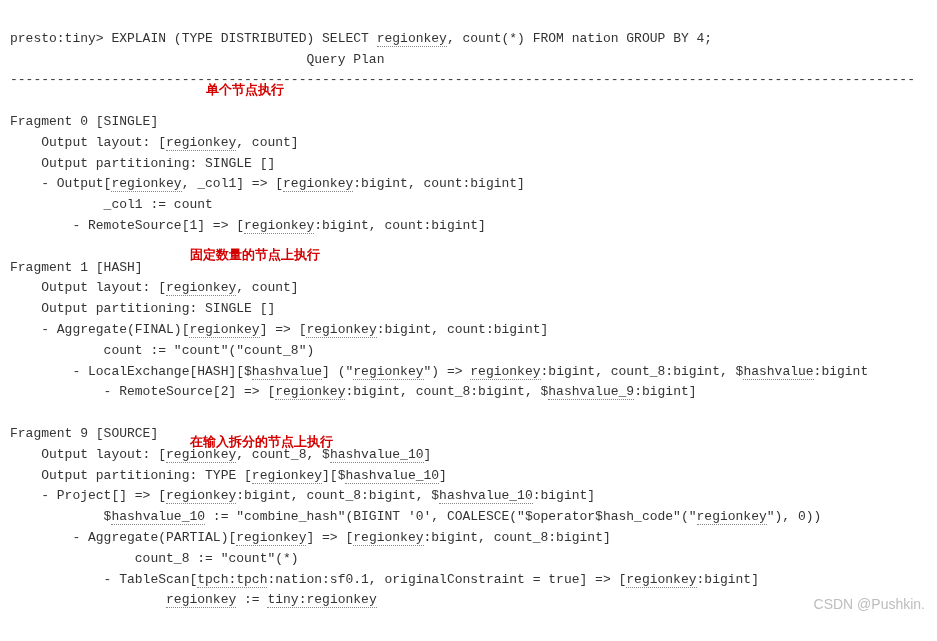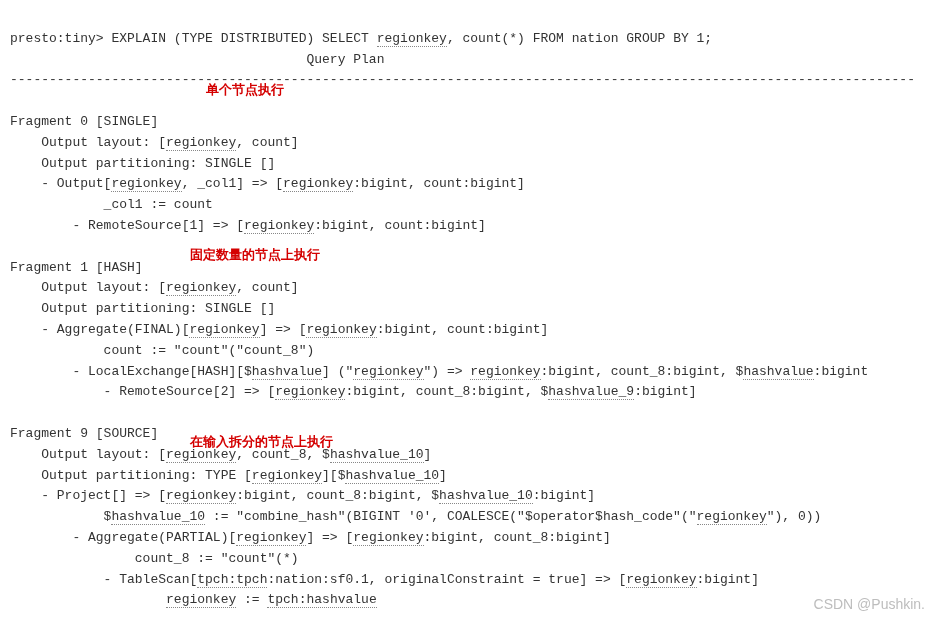--- a/index.html
+++ b/index.html
@@ -40,21 +40,21 @@
   }
 </style>
 </head>
 <body>
 
 <div class="ann" style="top:80px; left:206px;">单个节点执行</div>
 <div class="ann" style="top:245px; left:190px;">固定数量的节点上执行</div>
 <div class="ann" style="top:432px; left:190px;">在输入拆分的节点上执行</div>
 
 <div class="pre">
-<span><span>presto:tiny&gt; EXPLAIN (TYPE DISTRIBUTED) SELECT </span><span class="u">regionkey</span><span>, count(*) FROM nation GROUP BY 1;</span></span>
+<span><span>presto:tiny&gt; EXPLAIN (TYPE DISTRIBUTED) SELECT </span><span class="u">regionkey</span><span>, count(*) FROM nation GROUP BY 4;</span></span>
 <span class="plan-title"><span>                                      </span><span>Query Plan</span></span>
 <span>--------------------------------------------------------------------------------------------------------------------</span>
 
 <span>Fragment 0 [SINGLE]</span>
 <span><span>    Output layout: [</span><span class="u">regionkey</span><span>, count]</span></span>
 <span>    Output partitioning: SINGLE []</span>
 <span><span>    - Output[</span><span class="u">regionkey</span><span>, _col1] =&gt; [</span><span class="u">regionkey</span><span>:bigint, count:bigint]</span></span>
 <span>            _col1 := count</span>
 <span><span>        - RemoteSource[1] =&gt; [</span><span class="u">regionkey</span><span>:bigint, count:bigint]</span></span>
 
@@ -67,16 +67,16 @@
 <span><span>            - RemoteSource[2] =&gt; [</span><span class="u">regionkey</span><span>:bigint, count_8:bigint, $</span><span class="u">hashvalue_9</span><span>:bigint]</span></span>
 
 <span>Fragment 9 [SOURCE]</span>
 <span><span>    Output layout: [</span><span class="u">regionkey</span><span>, count_8, $</span><span class="u">hashvalue_10</span><span>]</span></span>
 <span><span>    Output partitioning: TYPE [</span><span class="u">regionkey</span><span>][$</span><span class="u">hashvalue_10</span><span>]</span></span>
 <span><span>    - Project[] =&gt; [</span><span class="u">regionkey</span><span>:bigint, count_8:bigint, $</span><span class="u">hashvalue_10</span><span>:bigint]</span></span>
 <span><span>            $</span><span class="u">hashvalue_10</span><span> := "combine_hash"(BIGINT '0', COALESCE("$operator$hash_code"("</span><span class="u">regionkey</span><span>"), 0))</span></span>
 <span><span>        - Aggregate(PARTIAL)[</span><span class="u">regionkey</span><span>] =&gt; [</span><span class="u">regionkey</span><span>:bigint, count_8:bigint]</span></span>
 <span>                count_8 := "count"(*)</span>
 <span><span>            - TableScan[</span><span class="u">tpch:tpch</span><span>:nation:sf0.1, originalConstraint = true] =&gt; [</span><span class="u">regionkey</span><span>:bigint]</span></span>
-<span><span>                    </span><span class="u">regionkey</span><span> := </span><span class="u">tpch:hashvalue</span></span>
+<span><span>                    </span><span class="u">regionkey</span><span> := </span><span class="u">tiny:regionkey</span></span>
 </div>
 
 <div class="watermark">CSDN @Pushkin.</div>
 
 </body></html>

